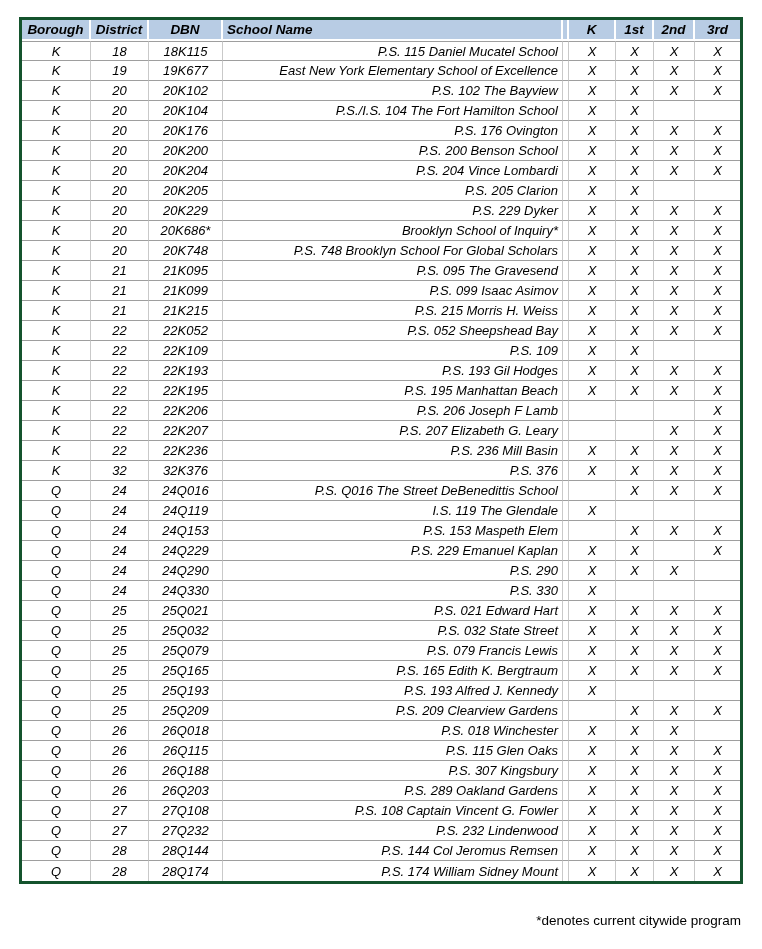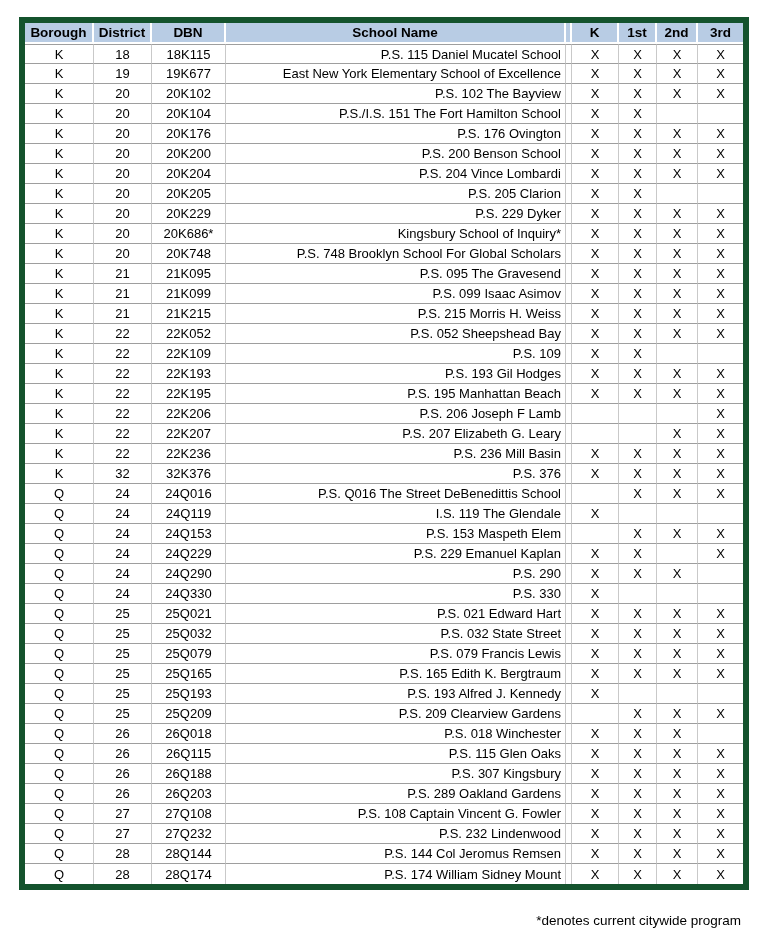--- a/index.html
+++ b/index.html
@@ -12,21 +12,22 @@
     width: 762px;
     height: 949px;
     font-family: "Liberation Sans", sans-serif;
     color: #000000;
     overflow: hidden;
   }
   .sheet {
     position: absolute;
     left: 19px;
     top: 17px;
-    border: 6px solid #14532d;
+    border: 3px solid #14532d;
+    font-style: italic;
   }
   table.roster {
     border-collapse: separate;
     border-spacing: 0;
     table-layout: fixed;
     width: 718px;
   }
   th, td {
     padding: 0 4px;
     overflow: hidden;
@@ -35,21 +36,21 @@
   }
   thead th {
     height: 21px;
     background: #b8cce4;
     font-size: 13.5px;
     font-weight: bold;
     text-align: center;
     border-right: 2px solid #ffffff;
     border-bottom: 2px solid #ffffff;
   }
-  thead th.c-name { text-align: center; }
+  thead th.c-name { text-align: left; }
   thead th:last-child { border-right: none; margin-top: 41px; }
   tbody td {
     height: 20px;
     font-size: 13px;
     text-align: center;
     border-right: 1px solid #c9c9c9;
     border-bottom: 1px solid #9e9e9e;
     background: #ffffff;
   }
   tbody td:last-child { border-right: none; }
@@ -124,21 +125,21 @@
           <td class="c-spacer"></td>
           <td class="c-grade">X</td>
           <td class="c-grade">X</td>
           <td class="c-grade">X</td>
           <td class="c-grade">X</td>
         </tr>
         <tr>
           <td class="c-borough">K</td>
           <td class="c-district">20</td>
           <td class="c-dbn">20K104</td>
-          <td class="c-name">P.S./I.S. 151 The Fort Hamilton School</td>
+          <td class="c-name">P.S./I.S. 104 The Fort Hamilton School</td>
           <td class="c-spacer"></td>
           <td class="c-grade">X</td>
           <td class="c-grade">X</td>
           <td class="c-grade"></td>
           <td class="c-grade"></td>
         </tr>
         <tr>
           <td class="c-borough">K</td>
           <td class="c-district">20</td>
           <td class="c-dbn">20K176</td>
@@ -190,21 +191,21 @@
           <td class="c-spacer"></td>
           <td class="c-grade">X</td>
           <td class="c-grade">X</td>
           <td class="c-grade">X</td>
           <td class="c-grade">X</td>
         </tr>
         <tr>
           <td class="c-borough">K</td>
           <td class="c-district">20</td>
           <td class="c-dbn">20K686*</td>
-          <td class="c-name">Kingsbury School of Inquiry*</td>
+          <td class="c-name">Brooklyn School of Inquiry*</td>
           <td class="c-spacer"></td>
           <td class="c-grade">X</td>
           <td class="c-grade">X</td>
           <td class="c-grade">X</td>
           <td class="c-grade">X</td>
         </tr>
         <tr>
           <td class="c-borough">K</td>
           <td class="c-district">20</td>
           <td class="c-dbn">20K748</td>

